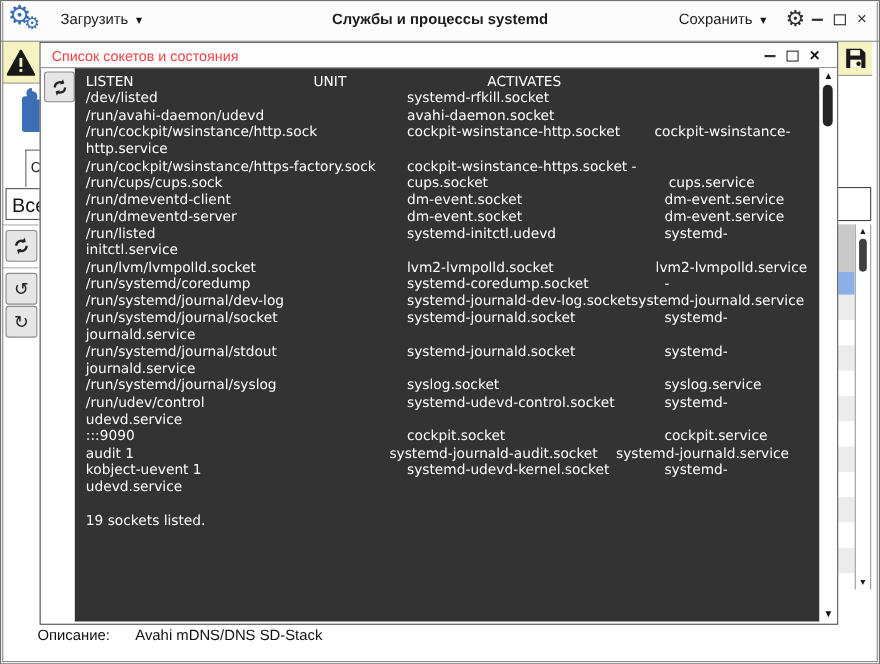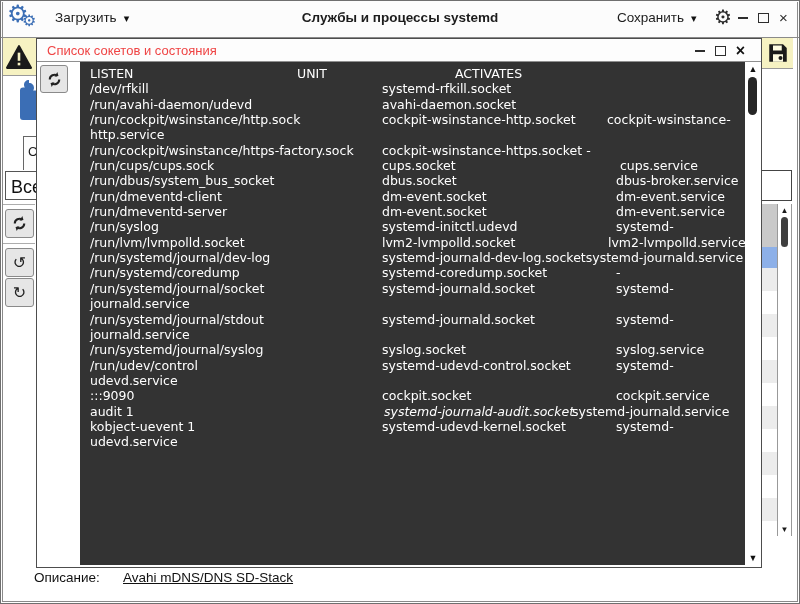--- a/index.html
+++ b/index.html
@@ -54,34 +54,34 @@
   #zebra{position:absolute;left:760px;top:204px;width:17px;height:340px;z-index:1;}
   #zebra div{width:100%;}
   #right-scroll{position:absolute;left:777px;top:204px;width:15px;height:332px;background:#fff;
                 border-left:1px solid #999;border-right:1px solid #999;z-index:1;box-sizing:border-box;}
   #right-scroll .up{position:absolute;top:2px;left:0;right:0;text-align:center;font-size:8px;color:#1a1a1a;}
   #right-scroll .thumb{position:absolute;left:3px;top:13px;width:7px;height:30px;background:#3f3f3f;border-radius:4px;}
   #right-scroll .down{position:absolute;bottom:2px;left:0;right:0;text-align:center;font-size:8px;color:#1a1a1a;}
 
   
   #desc-label{position:absolute;left:34px;top:570px;font-size:13.5px;color:#111;z-index:1;}
-  #desc-value{position:absolute;left:123px;top:570px;font-size:13.5px;color:#111;z-index:1;text-decoration:underline;}
+  #desc-value{position:absolute;left:123px;top:570px;font-size:13.5px;color:#111;z-index:1;}
 
   
   #dialog{position:absolute;left:36px;top:38px;width:726px;height:530px;background:#fff;
           border:1px solid #4d4d4d;z-index:10;box-sizing:border-box;}
   #dlg-titlebar{position:absolute;left:0;top:0;right:0;height:22px;background:#fdfdfd;
                 border-bottom:1px solid #8f8f8f;}
   #dlg-title{position:absolute;left:10px;top:4px;font-size:13px;color:#ef4444;}
   #dlg-ctl{position:absolute;right:14px;top:0;height:22px;display:flex;gap:7px;align-items:center;}
   #dlg-ctl .wc-close{font-weight:900;font-size:16px;color:#111;}
   #dlg-refresh{position:absolute;left:3px;top:26px;width:26px;height:26px;background:#e6e6e6;
                border:1px solid #8a8a8a;border-radius:3px;display:flex;align-items:center;justify-content:center;}
   #term{position:absolute;left:31px;top:23px;width:677px;height:503px;background:#333333;color:#ffffff;
-        font-family:"DejaVu Sans",sans-serif;font-size:12.5px;overflow:hidden;padding-top:4px;box-sizing:border-box;margin-left:12px;}
+        font-family:"DejaVu Sans",sans-serif;font-size:12.5px;overflow:hidden;padding-top:4px;box-sizing:border-box;}
   .tline{position:relative;height:15.35px;}
   .tline span{position:absolute;top:0;white-space:pre;}
   #term-scroll{position:absolute;left:708px;top:23px;width:16px;height:503px;background:#fff;}
   #term-scroll .up{position:absolute;top:2px;left:0;right:0;text-align:center;font-size:9px;color:#111;}
   #term-scroll .thumb{position:absolute;left:3px;top:15px;width:9px;height:38px;background:#262626;border-radius:5px;}
   #term-scroll .down{position:absolute;bottom:2px;left:0;right:0;text-align:center;font-size:9px;color:#111;}
 </style>
 </head>
 <body>
 
@@ -193,21 +193,21 @@
         <path d="M6 17l-1.2-4.2 4.2-1z" fill="#222"></path>
       </svg>
     </div>
     <div id="term">
         <div class="tline">
           <span style="left: 10px;">LISTEN</span>
           <span style="left: 217px;">UNIT</span>
           <span style="left: 375px;">ACTIVATES</span>
         </div>
         <div class="tline">
-          <span style="left: 10px;">/dev/rfkill</span>
+          <span style="left: 10px;">/dev/listed</span>
           <span style="left: 302px;">systemd-rfkill.socket</span>
         </div>
         <div class="tline">
           <span style="left: 10px;">/run/avahi-daemon/udevd</span>
           <span style="left: 302px;">avahi-daemon.socket</span>
         </div>
         <div class="tline">
           <span style="left: 10px;">/run/cockpit/wsinstance/http.sock</span>
           <span style="left: 302px; text-align: right;">cockpit-wsinstance-http.socket</span>
           <span style="left: 527px;">cockpit-wsinstance-</span>
@@ -218,54 +218,52 @@
         <div class="tline">
           <span style="left: 10px;">/run/cockpit/wsinstance/https-factory.sock</span>
           <span style="left: 302px;">cockpit-wsinstance-https.socket -</span>
         </div>
         <div class="tline">
           <span style="left: 10px;">/run/cups/cups.sock</span>
           <span style="left: 302px;">cups.socket</span>
           <span style="left: 540px;">cups.service</span>
         </div>
         <div class="tline">
-          <span style="left: 10px;">/run/dbus/system_bus_socket</span>
-          <span style="left: 302px;">dbus.socket</span>
-          <span style="left: 536px;">dbus-broker.service</span>
-        </div>
-        <div class="tline">
           <span style="left: 10px;">/run/dmeventd-client</span>
           <span style="left: 302px;">dm-event.socket</span>
           <span style="left: 536px;">dm-event.service</span>
         </div>
         <div class="tline">
           <span style="left: 10px;">/run/dmeventd-server</span>
           <span style="left: 302px;">dm-event.socket</span>
           <span style="left: 536px;">dm-event.service</span>
         </div>
         <div class="tline">
-          <span style="left: 10px;">/run/syslog</span>
+          <span style="left: 10px;">/run/listed</span>
           <span style="left: 302px;">systemd-initctl.udevd</span>
           <span style="left: 536px;">systemd-</span>
+        </div>
+        <div class="tline">
+          <span style="left: 10px;">initctl.service</span>
         </div>
         <div class="tline">
           <span style="left: 10px;">/run/lvm/lvmpolld.socket</span>
           <span style="left: 302px;">lvm2-lvmpolld.socket</span>
           <span style="left: 528px;">lvm2-lvmpolld.service</span>
         </div>
         <div class="tline">
-          <span style="left: 10px;">/run/systemd/journal/dev-log</span>
-          <span style="left: 302px;">systemd-journald-dev-log.socketsystemd-journald.service</span>
-        </div>
-        <div class="tline">
           <span style="left: 10px;">/run/systemd/coredump</span>
           <span style="left: 302px;">systemd-coredump.socket</span>
           <span style="left: 536px;">-</span>
         </div>
         <div class="tline">
+          <span style="left: 10px;">/run/systemd/journal/dev-log</span>
+          <span style="left: 302px;">systemd-journald-dev-log.socketsystemd-journald.service</span>
+        </div>
+        <div class="tline">
           <span style="left: 10px;">/run/systemd/journal/socket</span>
           <span style="left: 302px;">systemd-journald.socket</span>
           <span style="left: 536px;">systemd-</span>
         </div>
         <div class="tline">
           <span style="left: 10px;">journald.service</span>
         </div>
         <div class="tline">
           <span style="left: 10px;">/run/systemd/journal/stdout</span>
           <span style="left: 302px;">systemd-journald.socket</span>
@@ -287,32 +285,35 @@
         <div class="tline">
           <span style="left: 10px;">udevd.service</span>
         </div>
         <div class="tline">
           <span style="left: 10px;">:::9090</span>
           <span style="left: 302px;">cockpit.socket</span>
           <span style="left: 536px;">cockpit.service</span>
         </div>
         <div class="tline">
           <span style="left: 10px;">audit 1</span>
-          <span style="left: 304px; font-style: italic;">systemd-journald-audit.socket</span>
+          <span style="left: 286px;">systemd-journald-audit.socket</span>
           <span style="left: 492px;">systemd-journald.service</span>
         </div>
         <div class="tline">
           <span style="left: 10px;">kobject-uevent 1</span>
           <span style="left: 302px;">systemd-udevd-kernel.socket</span>
           <span style="left: 536px;">systemd-</span>
         </div>
         <div class="tline">
           <span style="left: 10px;">udevd.service</span>
         </div>
         <div class="tline"></div>
+        <div class="tline">
+          <span style="left: 10px;">19 sockets listed.</span>
+        </div>
       </div>
     <div id="term-scroll">
       <div class="up">▲</div>
       <div class="thumb"></div>
       <div class="down">▼</div>
     </div>
   </div>
 
   <div class="frame" id="frame1"></div>
   <div class="frame" id="frame2"></div>

